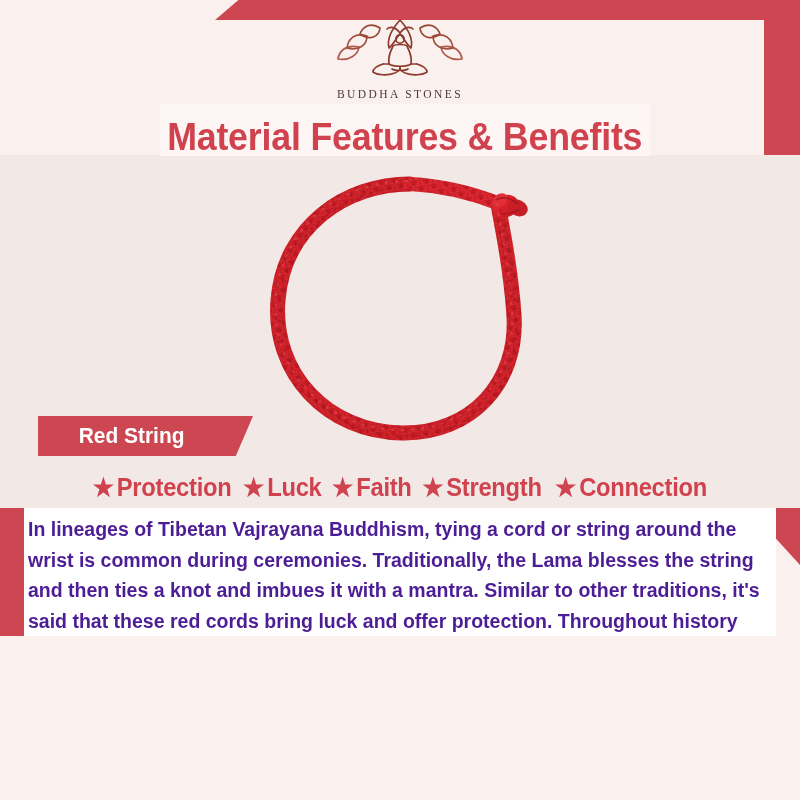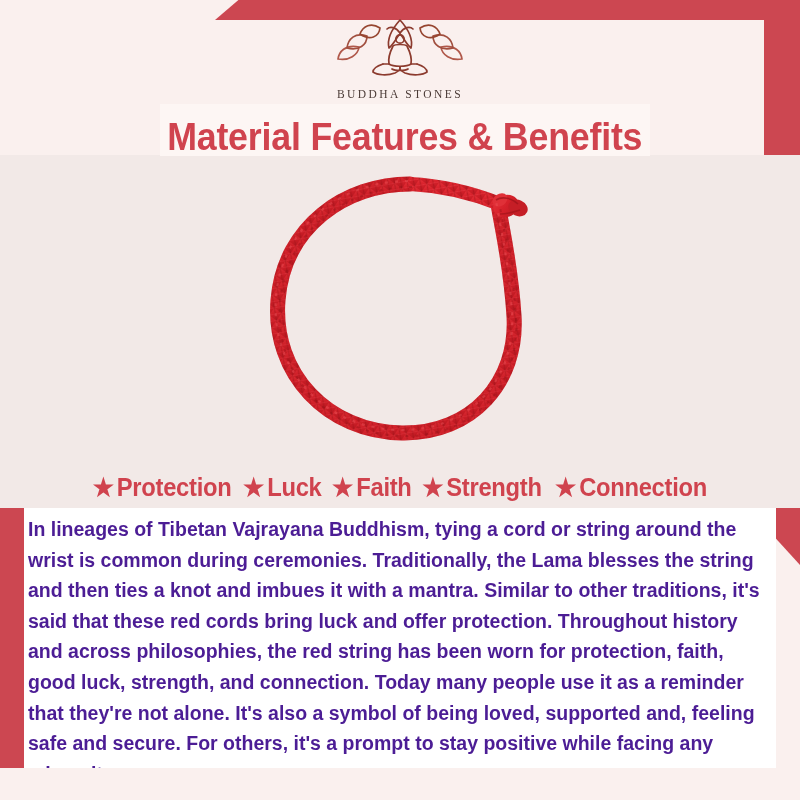--- a/index.html
+++ b/index.html
@@ -4,21 +4,21 @@
 <style>
   html,body{margin:0;padding:0;}
   body{
     width:800px;height:800px;
     font-family:"Liberation Sans", sans-serif;
     background:#faf0ee;
     overflow:hidden;
   }
   #page{
     position:relative;
-    width:800px;height:768px;
+    width:800px;height:636px;
     background:#faf0ee;
     overflow:hidden;
     text-decoration:underline;
   }
 
   
   .deco-top{
     position:absolute;top:0;left:215px;width:585px;height:20px;
     background:#cc4751;
     clip-path:polygon(4% 0,100% 0,100% 100%,0 100%);
@@ -216,20 +216,23 @@
         </g>
 
         <path d="M160 14 C 96 14, 34 56, 28 130 C 22 204, 78 262, 152 263 C 222 264, 268 212, 264 146 C 261 96, 252 58, 248 34" fill="none" stroke="#f0555c" stroke-width="2.2" stroke-dasharray="3 7" opacity="0.45" transform="translate(-2,-3)"></path>
         <path d="M160 14 C 96 14, 34 56, 28 130 C 22 204, 78 262, 152 263 C 222 264, 268 212, 264 146 C 261 96, 252 58, 248 34" fill="none" stroke="#8f0f16" stroke-width="2" stroke-dasharray="3 7" opacity="0.38" transform="translate(2,3)"></path>
       </svg>
     </span>
   </div>
 
   <div class="deco-left"></div>
 
+  <div class="label-banner">
+    <span class="label-text">Red String</span>
+  </div>
 
   <div class="benefits">
     <span class="benefit">
       <span class="star">★</span>
       <span class="bl">Protection</span>
     </span>
     <span class="benefit">
       <span class="star">★</span>
       <span class="bl">Luck</span>
     </span>

